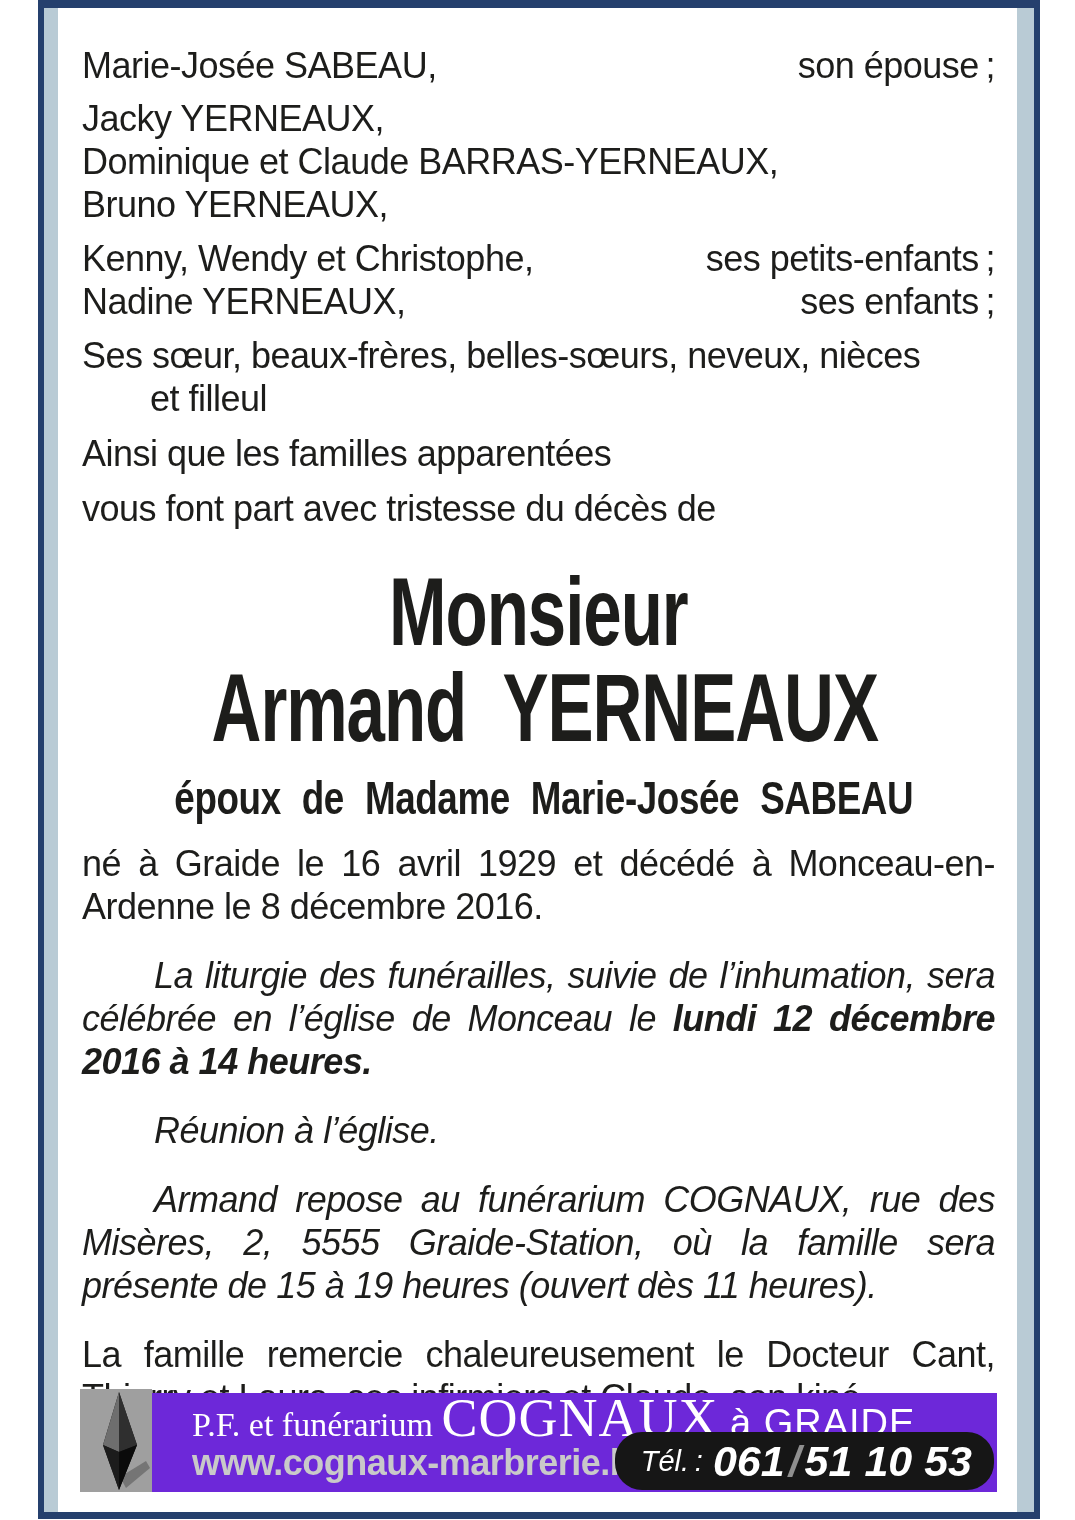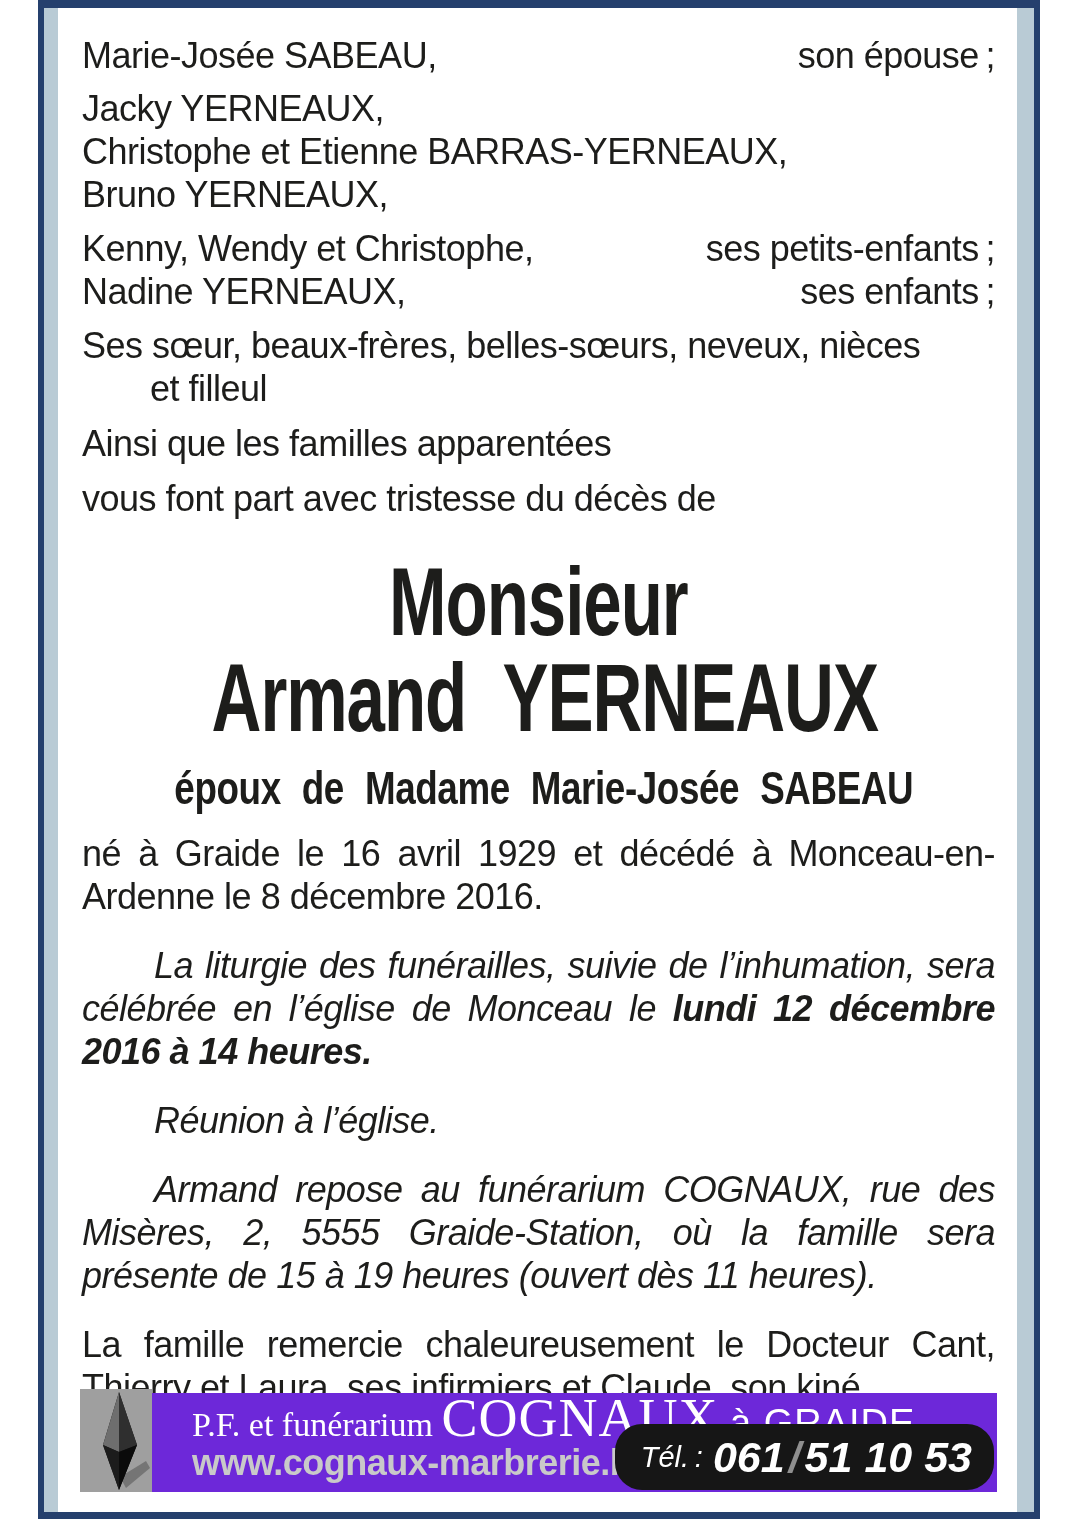--- a/index.html
+++ b/index.html
@@ -2,21 +2,21 @@
 <html><head>
 <meta charset="utf-8">
 <style>
   html,body{margin:0;padding:0;background:#ffffff;}
   .page{position:relative;width:1075px;height:1520px;background:#ffffff;overflow:hidden;
         font-family:"Liberation Sans",sans-serif;color:#1d1d1b;}
   .frame-outer{position:absolute;left:38px;top:0;width:1002px;height:1519px;
         border:6px solid #25406d;border-top-width:8px;border-bottom-width:7px;box-sizing:border-box;}
   .frame-inner{height:100%;border-left:14px solid #b9cbd5;border-right:17px solid #b9cbd5;
         box-sizing:border-box;background:#ffffff;position:relative;}
-  .content{height:100%;padding:26px 22px 0 24px;box-sizing:border-box;position:relative;
+  .content{height:100%;padding:36px 22px 0 24px;box-sizing:border-box;position:relative;
         font-size:36px;letter-spacing:-0.5px;line-height:43px;}
   .family-row{display:flex;justify-content:space-between;align-items:baseline;}
   .gap-below{margin-bottom:10px;}
   .gap-above{margin-top:11px;}
   .hang-indent{margin-left:68px;}
   .announce{margin-top:12px;}
   .title{margin:34px 0 0 0;text-align:center;font-weight:700;}
   .title-line{display:inline-block;font-size:96px;line-height:96px;letter-spacing:-1.5px;
         transform:scaleX(0.72);transform-origin:50% 50%;white-space:nowrap;}
   .title-line2{word-spacing:0.28em;}
@@ -30,21 +30,21 @@
   .ref{margin:4px 0 0 0;text-align:right;font-size:30px;letter-spacing:0;}
   
   .banner{position:absolute;left:22px;right:20px;bottom:20px;height:99px;background:#6d28d9;}
   .logo{position:absolute;left:0;top:-4px;width:72px;height:103px;display:block;}
   .banner-line1{position:absolute;left:112px;top:4px;white-space:nowrap;color:#ffffff;}
   .fx-prefix{font-family:"Liberation Serif",serif;font-size:34px;letter-spacing:0;}
   .fx-brand{font-family:"Liberation Serif",serif;font-size:54px;letter-spacing:1px;}
   .fx-loc{font-family:"Liberation Sans",sans-serif;font-size:38px;letter-spacing:1px;}
   .website{position:absolute;left:112px;bottom:8px;color:#c9c9c9;font-weight:700;
         font-size:36px;letter-spacing:-0.5px;}
-  .tel-pill{position:absolute;right:3px;bottom:2px;height:66px;border-radius:27px;background:#161616;
+  .tel-pill{position:absolute;right:3px;bottom:2px;height:58px;border-radius:27px;background:#161616;
         display:flex;align-items:center;padding:0 22px 0 26px;color:#ffffff;font-style:italic;}
   .tel-label{font-size:29px;margin-right:10px;letter-spacing:0;}
   .tel-num{font-size:43px;font-weight:700;letter-spacing:0;white-space:nowrap;}
   .tel-slash{color:#8f8f8f;padding:0 4px;}
 </style>
 </head>
 <body>
 
 <div class="page">
   <div class="frame-outer">
@@ -54,21 +54,21 @@
         <section>
           <div class="family-row gap-below">
             <span>Marie-Josée SABEAU,</span>
             <span>son épouse ;</span>
           </div>
           <div class="family-row">
             <span>Jacky YERNEAUX,</span>
             <span></span>
           </div>
           <div class="family-row">
-            <span>Christophe et Etienne BARRAS-YERNEAUX,</span>
+            <span>Dominique et Claude BARRAS-YERNEAUX,</span>
             <span></span>
           </div>
           <div class="family-row">
             <span>Bruno YERNEAUX,</span>
             <span></span>
           </div>
           <div class="family-row gap-above">
             <span>Kenny, Wendy et Christophe,</span>
             <span>ses petits-enfants ;</span>
           </div>

